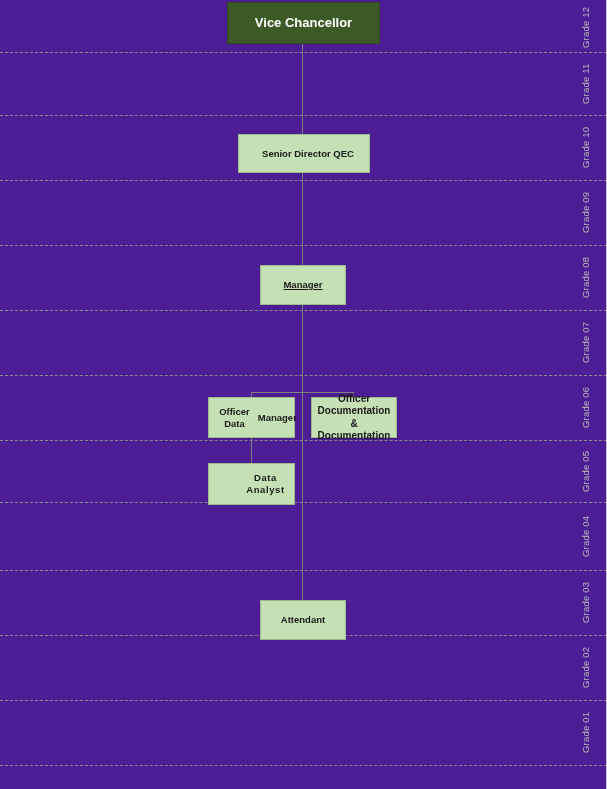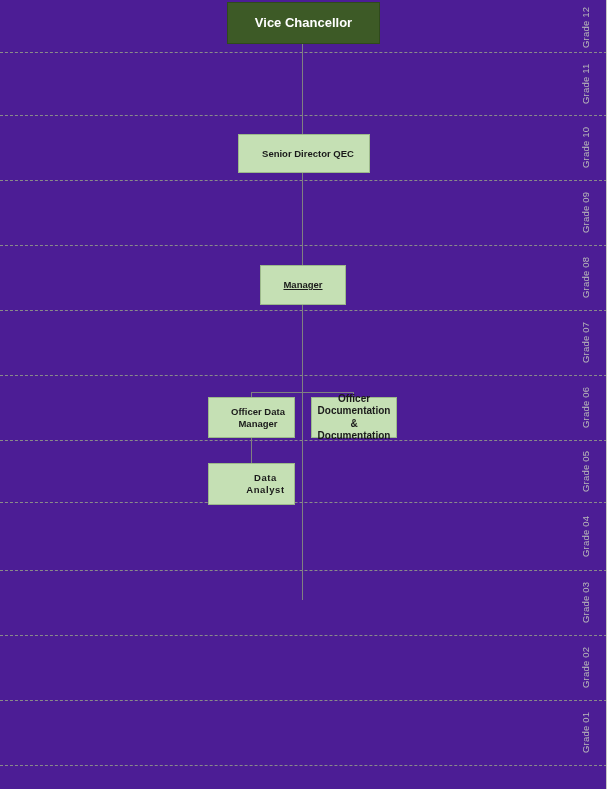--- a/index.html
+++ b/index.html
@@ -149,29 +149,32 @@
   </div>
 
   <div class="org-box level-std" style="left:238px; top:134px; width:132px; height:39px;padding-left:8px;">
     <span class="box-text">Senior Director QEC</span>
   </div>
 
   <div class="org-box level-std" style="left:260px; top:265px; width:86px; height:40px;text-decoration:underline;">
     <span class="box-text">Manager</span>
   </div>
 
-  <div class="org-box level-std" style="left:208px; top:397px; width:87px; height:41px; flex-direction:column;padding-left:13px;">
+  <div class="org-box level-std" style="left:208px; top:397px; width:87px; height:41px; flex-direction:row;padding-left:13px;">
     <span class="box-text">Officer Data</span>
     <span class="box-text">Manager</span>
   </div>
 
   <div class="org-box level-std size-sm" style="left:311px; top:397px; width:86px; height:41px; flex-direction:column;">
     <span class="box-text">Officer</span>
     <span class="box-text">Documentation &amp;</span>
     <span class="box-text">Documentation</span>
   </div>
 
   <div class="org-box level-std wide-track" style="left:208px; top:463px; width:87px; height:42px;">
     <span class="box-text">Data  Analyst</span>
   </div>
 
+  <div class="org-box level-std" style="left:260px; top:600px; width:86px; height:40px;">
+    <span class="box-text">Attendant</span>
+  </div>
 
 </div>
 
 </body></html>

